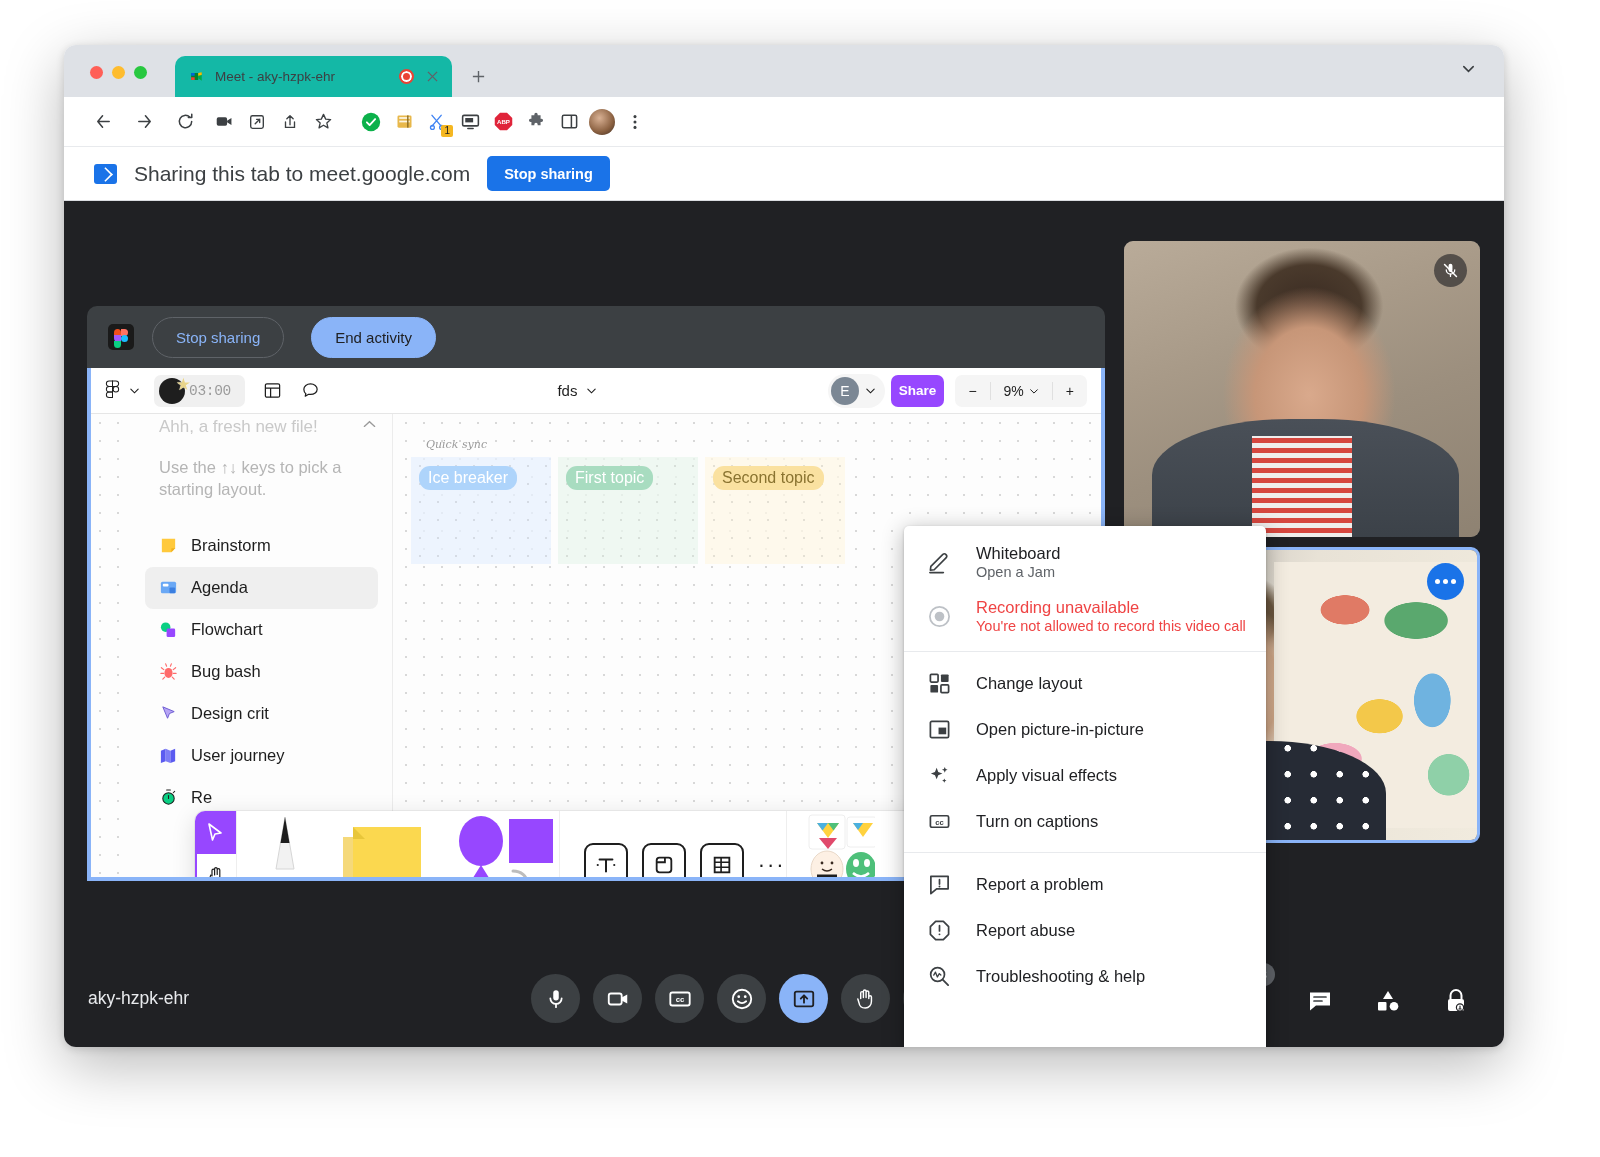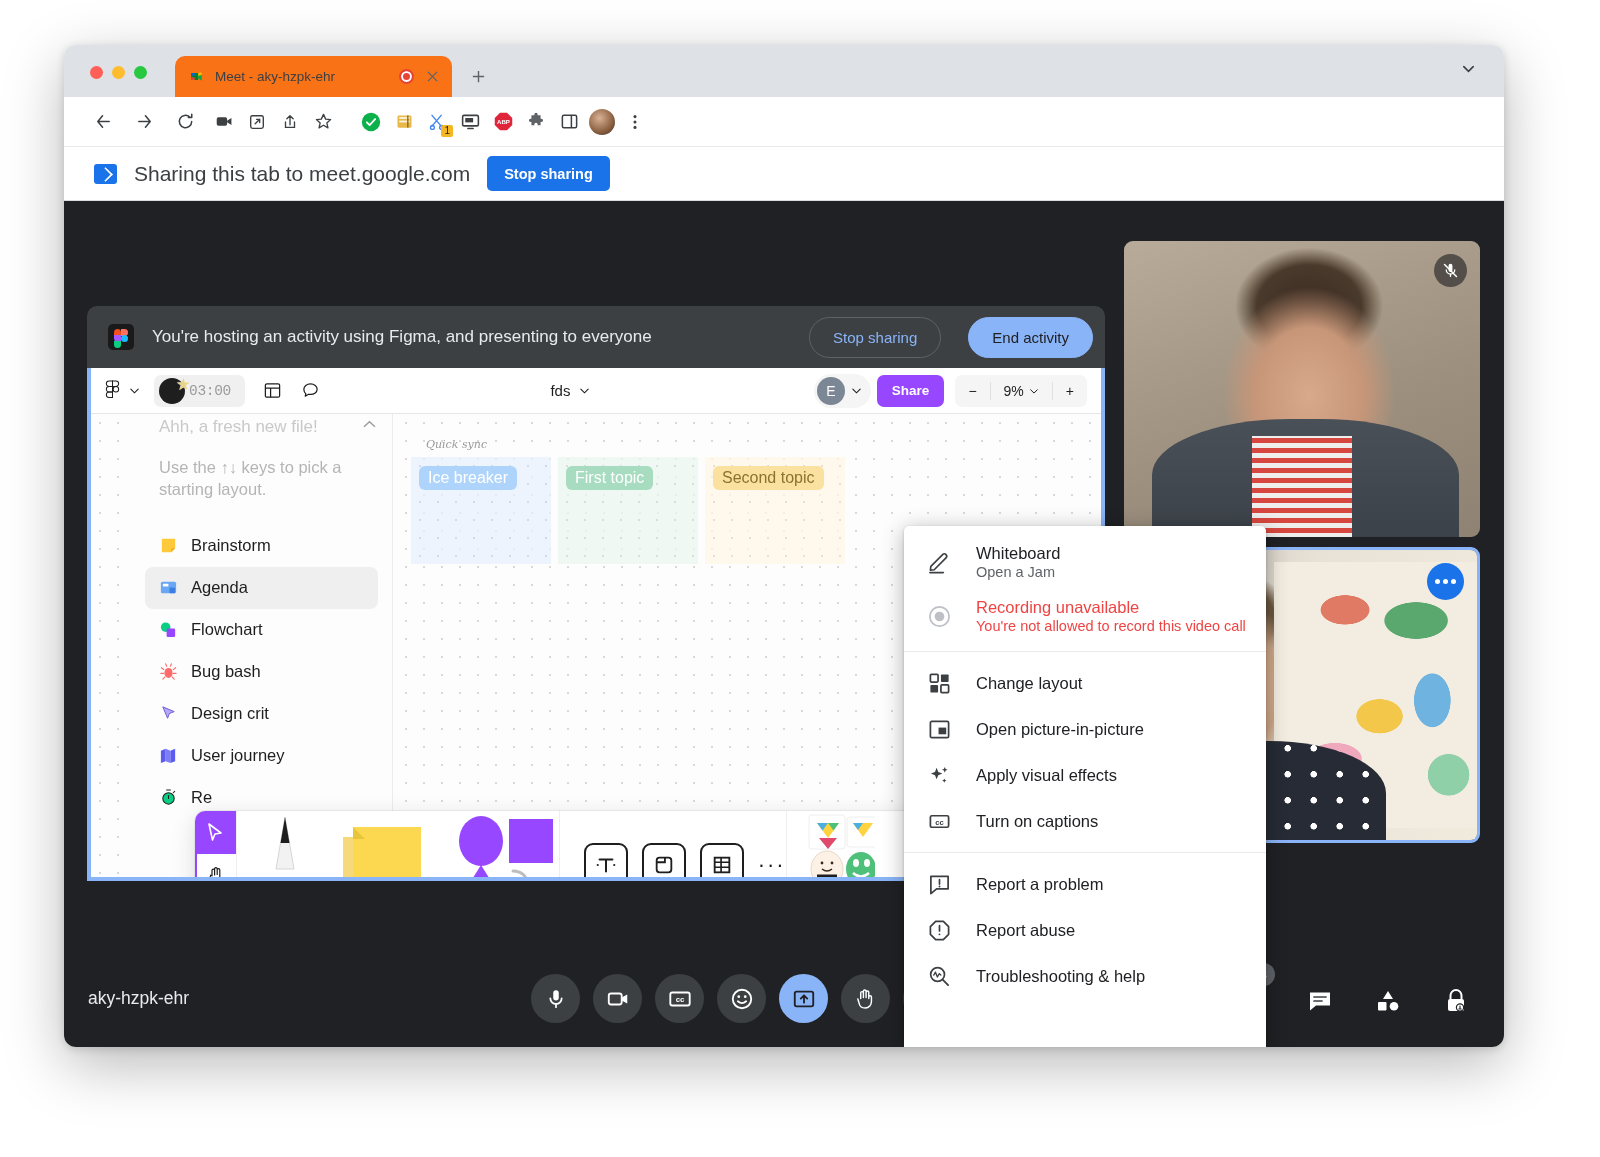--- a/index.html
+++ b/index.html
@@ -36,21 +36,21 @@
     display: flex; gap: 9px;
   }
   .dot { width: 13px; height: 13px; border-radius: 50%; }
   .dot.red { background: #ff5f57; }
   .dot.yellow { background: #febc2e; }
   .dot.green { background: #28c840; }
 
   .tab {
     margin-left: 93px;
     width: 277px; height: 41px;
-    background: #f97316;
+    background: #14b8a6;
     border-radius: 10px 10px 0 0;
     display: flex; align-items: center;
     padding: 0 10px 0 14px;
     gap: 9px;
   }
   .tab-favicon { width: 17px; height: 17px; flex: none; position: relative; }
   .tab-title {
     flex: 1;
     font-size: 13.5px;
     color: #3c4043;
@@ -276,21 +276,21 @@
   }
   .fig-avatar {
     width: 28px; height: 28px; border-radius: 50%;
     background: #7b8794; color: #fff;
     display: flex; align-items: center; justify-content: center;
     font-size: 14px;
   }
   .fig-share {
     background: #9747ff; color: #fff;
     border: none; border-radius: 7px;
-    height: 32px; padding: 0 15px;
+    height: 32px; padding: 0 8px;
     font-size: 13.5px; font-weight: bold;
     font-family: "Liberation Sans", sans-serif;
     cursor: pointer;
   }
   .fig-zoom {
     display: flex; align-items: center;
     background: #f5f5f5; border-radius: 7px;
     height: 32px; margin-left: 5px;
   }
   .fig-zoom > div {
@@ -346,21 +346,21 @@
   }
   .topic-frame {
     position: absolute; top: 43px;
     width: 140px; height: 107px;
     background:
       radial-gradient(circle, rgba(0,0,0,0.10) 0.9px, transparent 1px) 0 0 / 18px 18px;
   }
   .topic-frame .lbl {
     position: absolute; left: 8px; top: 9px;
     padding: 3px 9px;
-    border-radius: 6px;
+    border-radius: 11px;
     font-size: 16px;
     white-space: nowrap;
   }
   .tf1 { left: 18px;  background-color: rgba(231,240,253,0.75); }
   .tf1 .lbl { background: #aed4fb; color: #ffffff; }
   .tf2 { left: 165px; background-color: rgba(233,245,238,0.75); }
   .tf2 .lbl { background: #a8dcc0; color: #ffffff; }
   .tf3 { left: 312px; background-color: rgba(253,247,229,0.75); }
   .tf3 .lbl { background: #fae1a0; color: #8a7330; }
 
@@ -751,21 +751,20 @@
     <div class="figma-region">
 
       <div class="figma-banner">
         <span class="figma-logo">
           <i class="fl1"></i>
             <i class="fl2"></i>
             <i class="fl3"></i>
             <i class="fl4"></i>
             <i class="fl5"></i>
         </span>
-        <span class="banner-text">You're hosting an activity using Figma, and presenting to everyone</span>
         <button class="banner-btn">Stop sharing</button>
         <button class="banner-btn primary">End activity</button>
       </div>
 
       <div class="figma-frame">
 
         <div class="fig-toolbar">
           <div class="fig-menu-logo">
             <span class="fig-mark">
               <svg width="15" height="22" viewBox="0 0 16 24">

